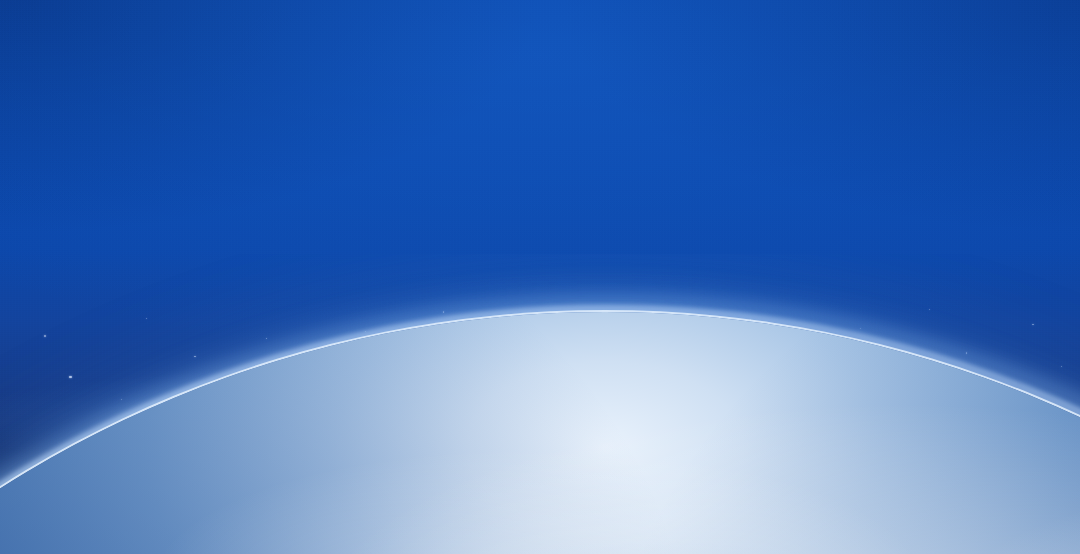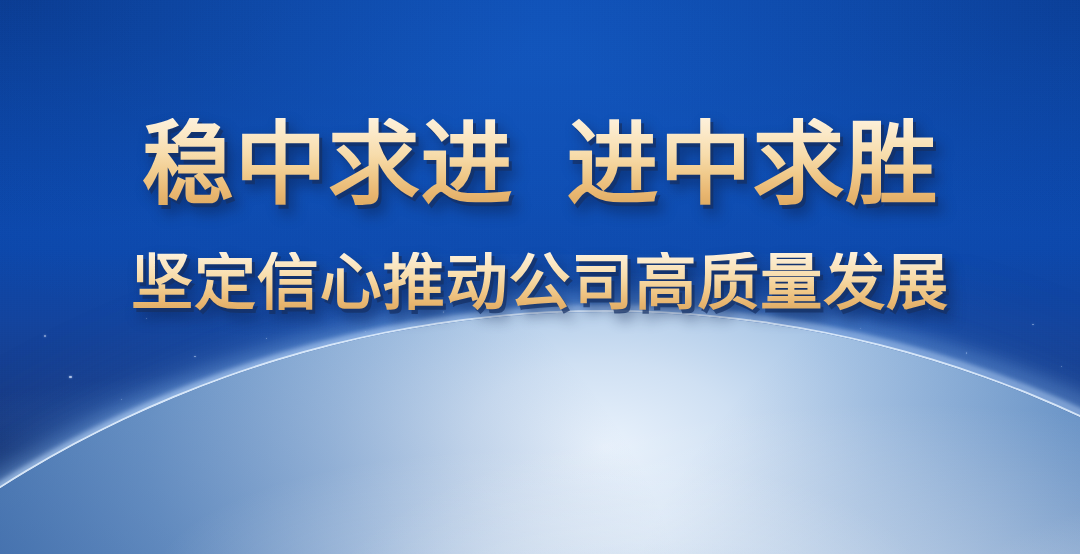--- a/index.html
+++ b/index.html
@@ -248,18 +248,14 @@
 
   <div class="glow"></div>
   <div class="glow2"></div>
 
   <div class="earth-wrap">
     <div class="limb-outer"></div>
     <div class="limb"></div>
     <div class="earth"></div>
   </div>
 
-  <div class="copy">
-    <h1 class="headline">稳中求进  进中求胜</h1>
-    <h2 class="subline">坚定信心推动公司高质量发展</h2>
-  </div>
 
 </div>
 
 </body></html>

